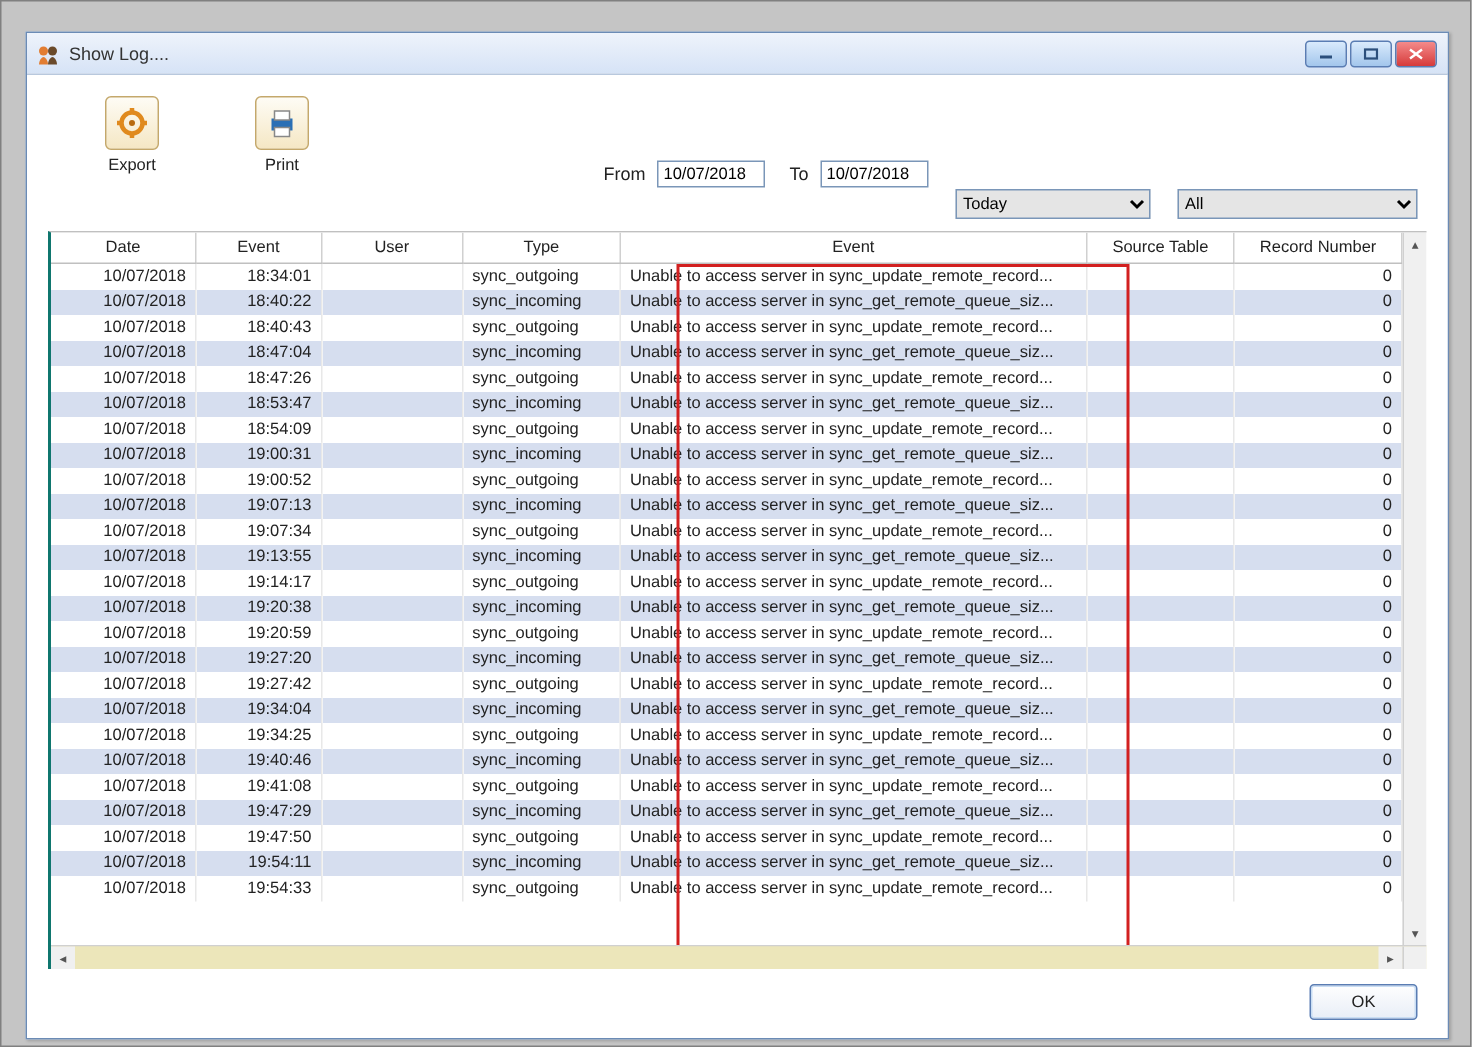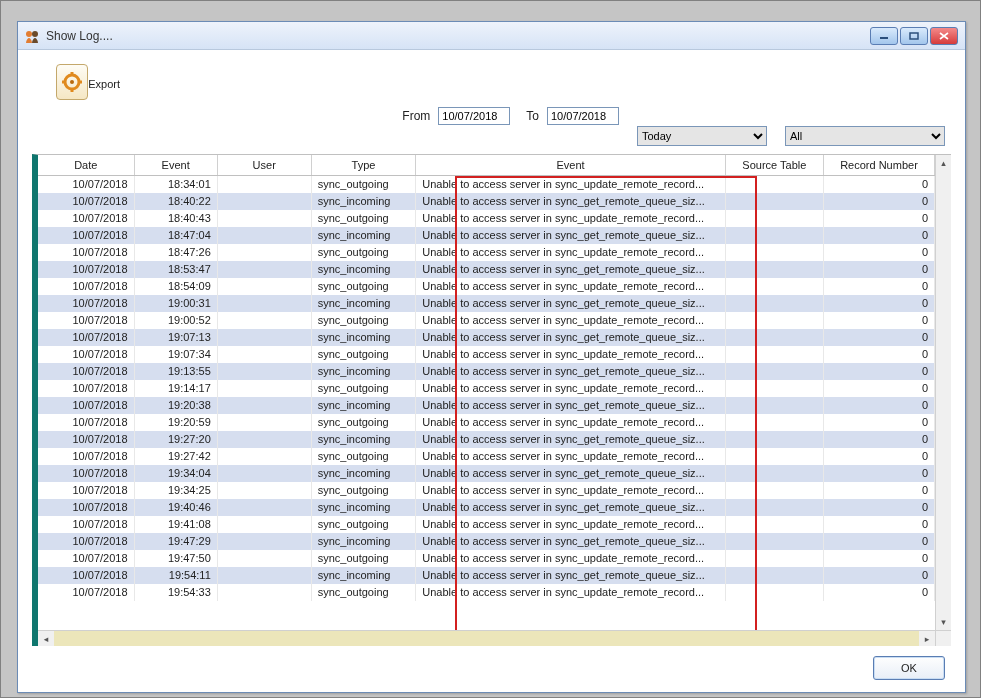--- a/index.html
+++ b/index.html
@@ -64,21 +64,21 @@
   }
   .toolbar {
     display: flex;
     align-items: flex-start;
     gap: 36px;
     padding: 4px 0 8px 24px;
   }
   .tool-group { display: flex; gap: 36px; }
   .tool-btn {
     display: flex;
-    flex-direction: row;
+    flex-direction: column;
     align-items: center;
     width: 64px;
     cursor: pointer;
   }
   .tool-icon {
     width: 36px; height: 36px;
     border: 1px solid #c4a86b;
     border-radius: 4px;
     background: linear-gradient(#fefcf5,#f5e7c4);
     display: flex; align-items: center; justify-content: center;
@@ -106,21 +106,21 @@
     border: 1px solid #7a96b8;
     font-size: 11px;
     background: #e5e5e5;
     margin-top: 40px;
   }
   select.range { width: 130px; margin-left: 12px; }
   select.type { width: 160px; margin-left: 12px; }
   .grid-wrap {
     flex: 1;
     border-top: 1px solid #c0c0c0;
-    border-left: 6px solid #0f766e;
+    border-left: 2px solid #0f766e;
     position: relative;
     overflow: hidden;
     background: #fff;
   }
   table.grid {
     border-collapse: collapse;
     width: 100%;
     table-layout: fixed;
     font-size: 11px;
   }
@@ -252,20 +252,30 @@
                   <g stroke="#e08a1e" stroke-width="3">
                     <line x1="12" y1="2" x2="12" y2="5"></line>
                     <line x1="12" y1="19" x2="12" y2="22"></line>
                     <line x1="2" y1="12" x2="5" y2="12"></line>
                     <line x1="19" y1="12" x2="22" y2="12"></line>
                   </g>
                 </svg>
             </div>
             <span class="tool-label">Export</span>
           </div>
+          <div class="tool-btn">
+            <div class="tool-icon">
+              <svg width="24" height="24" viewBox="0 0 24 24">
+                  <rect x="5" y="9" width="14" height="8" fill="#2a6fb5"></rect>
+                  <rect x="7" y="4" width="10" height="6" fill="#fff" stroke="#888"></rect>
+                  <rect x="7" y="15" width="10" height="6" fill="#fff" stroke="#888"></rect>
+                </svg>
+            </div>
+            <span class="tool-label">Print</span>
+          </div>
         </div>
         <div class="filter-row">
           <label>From</label>
           <input type="text" value="10/07/2018" style="">
           <label>To</label>
           <input type="text" value="10/07/2018" style="">
           <select class="range">
             <option>Today</option>
           </select>
           <select class="type">

